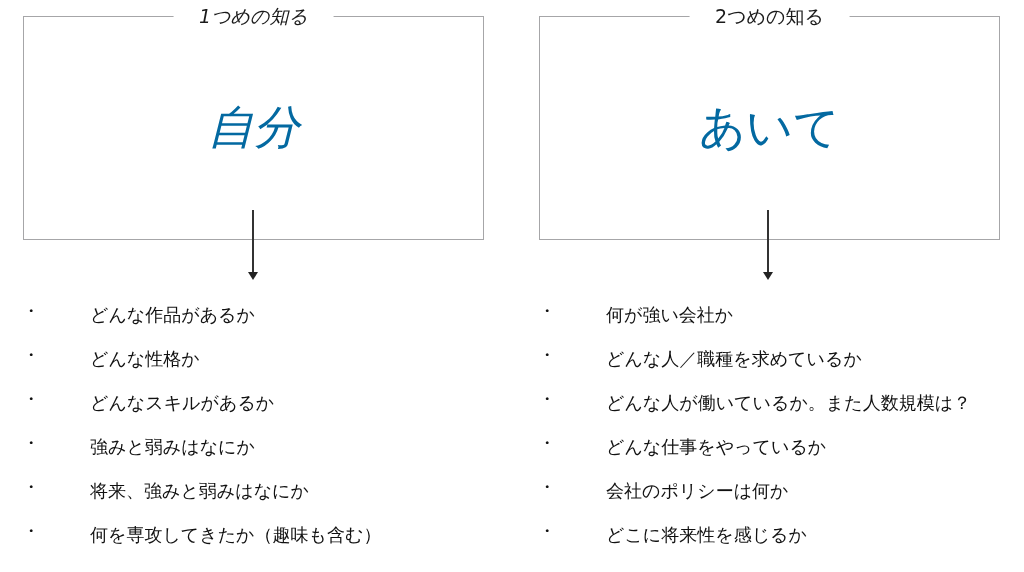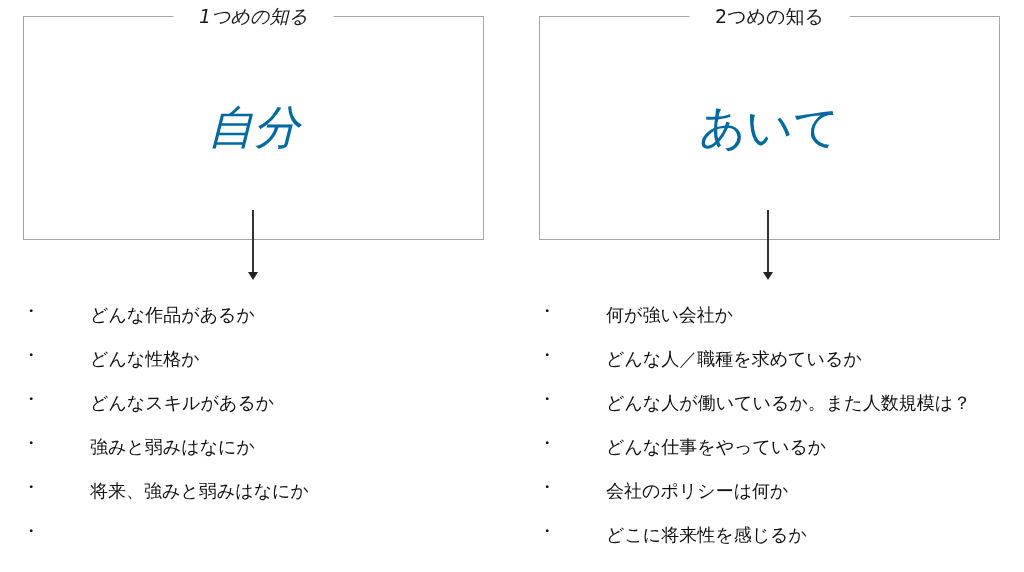--- a/index.html
+++ b/index.html
@@ -101,20 +101,21 @@
   <li>
       <span class="bullet">・</span>
       <span class="text">強みと弱みはなにか</span>
     </li>
   <li>
       <span class="bullet">・</span>
       <span class="text">将来、強みと弱みはなにか</span>
     </li>
   <li>
       <span class="bullet">・</span>
+      <span class="text">何を専攻してきたか（趣味も含む）</span>
     </li>
 </ul>
 
 <div class="box" style="left:539px; top:16px; width:461px; height:224px;">
   <div class="box-label">2つめの知る</div>
   <div class="box-title">あいて</div>
 </div>
 <div class="arrow" style="left:767px; top:210px; height:64px;"></div>
 
 <ul class="list" style="left:538px; top:299px; width:480px;">

